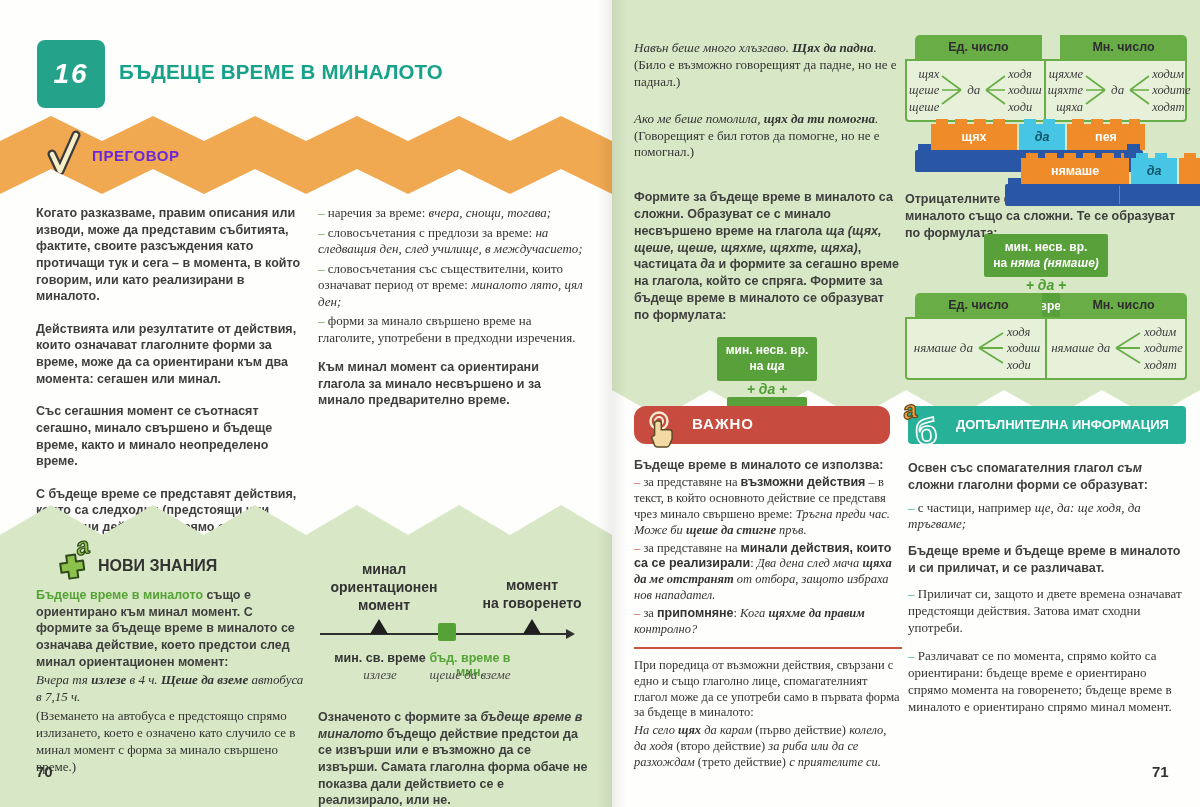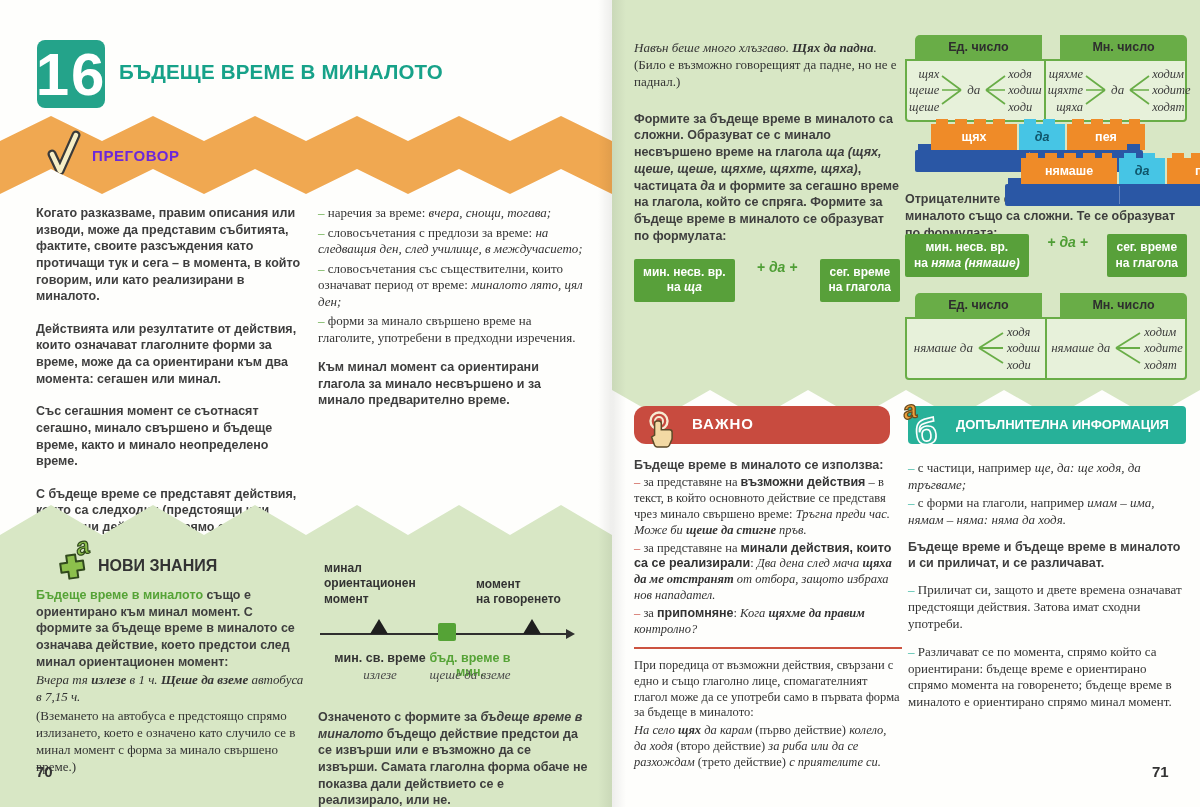--- a/index.html
+++ b/index.html
@@ -3,21 +3,21 @@
 <meta charset="utf-8">
 <style>
   html,body{margin:0;padding:0;background:#ffffff;}
   .spread{position:relative;width:1200px;height:807px;background:#fefefc;overflow:hidden;
           font-family:"Liberation Sans","DejaVu Sans",sans-serif;color:#3e3e3e;}
   .serif{font-family:"Liberation Serif","DejaVu Serif",serif;}
   
   .page-left{position:absolute;left:0;top:0;width:612px;height:807px;}
   .lesson-badge{position:absolute;left:37px;top:40px;width:68px;height:68px;background:#24a38a;border-radius:8px;
                 display:flex;align-items:center;justify-content:center;}
-  .lesson-number{font-size:60px;font-weight:bold;color:#fff;letter-spacing:2px;}
+  .lesson-number{font-size:28px;font-weight:bold;color:#fff;letter-spacing:2px;font-style:italic;}
   .page-title{position:absolute;left:119px;top:60px;font-size:20.5px;font-weight:bold;color:#17a289;letter-spacing:.2px;}
   .review-band{position:absolute;left:0;top:116px;width:612px;height:78px;background:#f0a851;
     clip-path:polygon(0 25px,51px 0,102px 25px,153px 0,204px 25px,255px 0,306px 25px,357px 0,408px 25px,459px 0,510px 25px,561px 0,612px 25px,612px 78px,561px 53px,510px 78px,459px 53px,408px 78px,357px 53px,306px 78px,255px 53px,204px 78px,153px 53px,102px 78px,51px 53px,0 78px);}
   .review-icon{position:absolute;left:44px;top:14px;}
   .review-label{position:absolute;left:92px;top:31px;font-size:15px;font-weight:bold;color:#6d28d9;letter-spacing:.6px;}
   .col1{position:absolute;left:36px;top:205px;width:268px;}
   .col1 p{margin:0 0 16px;font-size:12.5px;line-height:1.33;font-weight:bold;}
   .col2{position:absolute;left:318px;top:205px;width:270px;}
   .h-sans{font-size:12.5px;font-weight:bold;line-height:1.33;}
   .col2-heading{margin-bottom:13px;}
@@ -25,39 +25,39 @@
   .col2-footer{margin-top:13px;}
   .nk-section{position:absolute;left:0;top:505px;width:612px;height:302px;background:#d8e7c5;
     clip-path:polygon(0 30px,51px 0,102px 30px,153px 0,204px 30px,255px 0,306px 30px,357px 0,408px 30px,459px 0,510px 30px,561px 0,612px 30px,612px 302px,0 302px);}
   .nk-header{position:absolute;left:52px;top:30px;display:flex;align-items:flex-end;}
   .nk-label{font-size:16px;font-weight:bold;color:#333;margin-bottom:10px;}
   .nk-col1{position:absolute;left:36px;top:82px;width:268px;}
   .nk-intro{font-size:12.5px;line-height:1.33;font-weight:bold;}
   .nk-example,.nk-note{font-size:13px;line-height:1.3;color:#333;margin-top:2px;}
   .nk-col2{position:absolute;left:318px;top:52px;width:272px;}
   .timeline{position:relative;height:152px;}
-  .tl-label{position:absolute;font-size:12px;font-weight:bold;line-height:1.28;white-space:pre-line;color:#333;}
+  .tl-label{position:absolute;font-size:14px;font-weight:bold;text-align:center;line-height:1.28;white-space:pre-line;color:#333;}
   .tl-axis{position:absolute;left:2px;top:76px;width:246px;height:2px;background:#2f2f2f;}
   .tl-arrow{position:absolute;left:248px;top:71.5px;width:0;height:0;border-left:9px solid #2f2f2f;border-top:5.5px solid transparent;border-bottom:5.5px solid transparent;}
   .tl-tri{position:absolute;top:62px;width:0;height:0;border-left:9px solid transparent;border-right:9px solid transparent;border-bottom:15px solid #1f1f1f;}
   .tl-square{position:absolute;left:120px;top:66px;width:18px;height:18px;background:#55a336;border-radius:2px;}
   .tl-tense{position:absolute;top:94px;font-size:12.5px;font-weight:bold;text-align:center;color:#333;}
   .tl-word{position:absolute;top:110px;font-family:"Liberation Serif","DejaVu Serif",serif;font-style:italic;font-size:13px;text-align:center;color:#4a4a4a;}
   .nk-outro{font-size:12.5px;font-weight:bold;line-height:1.33;}
   .page-num{position:absolute;font-size:15px;font-weight:bold;color:#333;}
   
   .page-right{position:absolute;left:612px;top:0;width:588px;height:807px;}
   .rp-green{position:absolute;left:0;top:0;width:588px;height:418px;background:#d8e7c5;
     clip-path:polygon(0 0,588px 0,588px 390px,539px 418px,490px 390px,441px 418px,392px 390px,343px 418px,294px 390px,245px 418px,196px 390px,147px 418px,98px 390px,49px 418px,0 390px);}
   .rp-col1{position:absolute;left:22px;top:40px;width:266px;}
   .example{font-family:"Liberation Serif","DejaVu Serif",serif;font-size:13px;line-height:1.3;color:#333;}
   .ex-block1{margin-bottom:20px;}
   .ex-block2{margin-bottom:28px;}
   .forms-para{font-size:12.5px;font-weight:bold;line-height:1.34;}
-  .formula{display:flex;align-items:flex-start;justify-content:space-between;margin-top:14px;}
+  .formula{display:flex;align-items:center;justify-content:space-between;margin-top:14px;flex-direction:column;}
   .f-box{background:#58a03a;color:#fff;font-weight:bold;font-size:12px;text-align:center;padding:6px 9px;line-height:1.3;border-radius:2px;}
   .f-plus{color:#4f9e35;font-weight:bold;font-size:14px;font-style:italic;padding:0 5px;white-space:nowrap;}
   .rp-col2{position:absolute;left:293px;top:35px;width:282px;height:380px;}
   .vtable{position:absolute;left:0;right:0;}
   .t1{top:0;} .t2{top:258px;}
   .vt-head{display:flex;gap:18px;padding-left:10px;}
   .vt-hcell{flex:1;background:#69ad47;color:#2e2e2e;font-weight:bold;font-size:12.5px;text-align:center;padding:5px 0;}
   .vt-head .vt-hcell:first-child{border-top-left-radius:5px;}
   .vt-head .vt-hcell:last-child{border-top-right-radius:5px;}
   .vt-body{display:flex;border:2px solid #69ad47;background:#e7f1da;border-bottom-left-radius:4px;border-bottom-right-radius:4px;}
@@ -69,21 +69,21 @@
   .chev{margin:0 2px;flex:0 0 auto;}
   .lego{position:absolute;width:228px;height:53px;}
   .lego1{top:84px;left:10px;} .lego2{top:118px;left:100px;z-index:2;}
   .lego-bricks{position:absolute;left:16px;right:26px;top:5px;height:26px;display:flex;gap:2px;}
   .brick{position:relative;height:26px;display:flex;align-items:center;justify-content:center;color:#fff;font-weight:bold;font-size:12.5px;flex:0 0 auto;}
   .brick .studs{position:absolute;top:-5px;left:5px;right:5px;height:5px;}
   .brick.orange{background:#ef8b28;}
   .brick.orange .studs{background:repeating-linear-gradient(to right,#ef8b28 0 12px,transparent 12px 19px);}
   .brick.cyan{background:#46c5e5;color:#10566b;font-style:italic;}
   .brick.cyan .studs{background:repeating-linear-gradient(to right,#46c5e5 0 12px,transparent 12px 19px);}
-  .bw86{width:86px;} .bw46{width:46px;} .bw78{width:78px;justify-content:center;} .bw96{width:96px;}
+  .bw86{width:86px;} .bw46{width:46px;} .bw78{width:78px;justify-content:center;} .bw96{width:108px;}
   .lego-plate{position:absolute;left:0;right:0;bottom:0;height:22px;background:#2a57a5;border-radius:2px;}
   .lego-plate::before,.lego-plate::after{content:"";position:absolute;top:-6px;width:13px;height:6px;background:#2a57a5;}
   .lego-plate::before{left:3px;} .lego-plate::after{right:3px;}
   .plate-seam{position:absolute;left:50%;top:2px;bottom:2px;width:1px;background:rgba(255,255,255,.28);}
   .neg-para{position:absolute;left:0;right:0;top:156px;font-size:12.5px;font-weight:bold;line-height:1.34;}
   .formula2{position:absolute;left:0;right:0;top:199px;margin-top:0;}
   .imp-banner{position:absolute;left:22px;top:406px;width:256px;height:38px;background:#c84b3f;border-radius:12px;}
   .imp-label{position:absolute;left:58px;top:9px;color:#fff;font-weight:bold;font-size:15px;letter-spacing:1px;}
   .hand-icon{position:absolute;left:12px;top:4px;}
   .imp-content{position:absolute;left:22px;top:458px;width:268px;}
@@ -143,21 +143,21 @@
           <g transform="rotate(-8 14 34)">
             <path d="M9 28 h7 v-7 h9 v7 h7 v9 h-7 v7 h-9 v-7 h-7 z" fill="#8cc04c" stroke="#314a1d" stroke-width="2" stroke-linejoin="round"></path>
           </g>
           <text x="24" y="19" font-size="24" font-weight="bold" font-style="italic" fill="#8cc04c" stroke="#314a1d" stroke-width="1.2" transform="rotate(-14 32 12)">а</text>
         </svg>
         <span class="nk-label">НОВИ ЗНАНИЯ</span>
       </div>
 
       <div class="nk-col1">
         <div class="nk-intro"><span style="font-weight: 700; color: rgb(85, 163, 54);">Бъдеще време в миналото</span><span style="font-weight: 700;"> също е ориентирано към минал момент. С формите за бъдеще време в миналото се означава действие, което предстои след минал ориентационен момент:</span></div>
-        <div class="nk-example serif"><span style="font-style: italic;">Вчера тя </span><span style="font-weight: 700; font-style: italic;">излезе</span><span style="font-style: italic;"> в 1 ч.  </span><span style="font-weight: 700; font-style: italic;">Щеше да вземе</span><span style="font-style: italic;"> автобуса в 7,15 ч.</span></div>
+        <div class="nk-example serif"><span style="font-style: italic;">Вчера тя </span><span style="font-weight: 700; font-style: italic;">излезе</span><span style="font-style: italic;"> в 4 ч.  </span><span style="font-weight: 700; font-style: italic;">Щеше да вземе</span><span style="font-style: italic;"> автобуса в 7,15 ч.</span></div>
         <div class="nk-note serif">(Вземането на автобуса е предстоящо спрямо излизането, което е означено като случило се в минал момент с форма за минало свършено време.)</div>
       </div>
 
       <div class="nk-col2">
         <div class="timeline">
           <div class="tl-label" style="left:6px;top:4px;width:120px;">минал
 ориентационен
 момент</div>
           <div class="tl-label" style="left:158px;top:20px;width:112px;">момент
 на говоренето</div>
@@ -179,20 +179,24 @@
   </div>
 
   <div class="page-right">
     <div class="rp-green"></div>
 
     <div class="rp-col1">
       <div class="ex-block1">
         <div class="example"><span style="font-style: italic;">Навън беше много хлъзгаво. </span><span style="font-weight: 700; font-style: italic;">Щях да падна</span><span style="font-style: italic;">.</span></div>
         <div class="example">(Било е възможно говорещият да падне, но не е паднал.)</div>
       </div>
+      <div class="ex-block2">
+        <div class="example"><span style="font-style: italic;">Ако ме беше помолила, </span><span style="font-weight: 700; font-style: italic;">щях да ти помогна</span><span style="font-style: italic;">.</span></div>
+        <div class="example">(Говорещият е бил готов да помогне, но не е помогнал.)</div>
+      </div>
       <div class="forms-para"><span style="font-weight: 700;">Формите за бъдеще време в миналото са сложни. Образуват се с минало несвършено време на глагола </span><span style="font-weight: 700; font-style: italic;">ща (щях, щеше, щеше, щяхме, щяхте, щяха)</span><span style="font-weight: 700;">, частицата </span><span style="font-weight: 700; font-style: italic;">да</span><span style="font-weight: 700;"> и формите за сегашно време на глагола, който се спряга. Формите за бъдеще време в миналото се образуват по формулата:</span></div>
       <div class="formula">
         <div class="f-box">
           <div>мин. несв. вр.</div>
           <div><span>на </span><i>ща</i></div>
         </div>
         <div class="f-plus">+ да +</div>
         <div class="f-box">
           <div>сег. време</div>
           <div>на глагола</div>
@@ -356,22 +360,22 @@
 
     <div class="add-banner">
       <svg class="ab-icon" width="54" height="60" viewBox="0 0 54 60">
         <text x="3" y="24" font-size="25" font-weight="bold" font-style="italic" fill="#f0a23c" stroke="#6b4c1e" stroke-width="1.3" transform="rotate(-12 12 16)">а</text>
         <text x="15" y="50" font-size="36" font-weight="bold" fill="#2fb49c" stroke="#ffffff" stroke-width="1.6" transform="rotate(-6 28 38)">б</text>
       </svg>
       <span class="add-label">ДОПЪЛНИТЕЛНА ИНФОРМАЦИЯ</span>
     </div>
 
     <div class="add-content">
+      <div class="add-heading"><span style="font-weight: 700;">Освен със спомагателния глагол </span><span style="font-weight: 700; font-style: italic;">съм</span><span style="font-weight: 700;"> сложни глаголни форми се образуват:</span></div>
       <div class="add-bullet"><span style="color: rgb(39, 177, 153);">– </span><span>с частици, например </span><span style="font-style: italic;">ще, да: ще ходя, да тръгваме;</span></div>
-      <div class="add-bullet"><span style="color: rgb(39, 177, 153);">– </span><span>с форми на глаголи, например </span><span style="font-style: italic;">имам – има, нямам – няма: няма да ходя.</span></div>
       <div class="add-heading2">Бъдеще време и бъдеще време в миналото и си приличат, и се различават.</div>
       <div class="add-para"><span style="color: rgb(39, 177, 153);">– </span><span>Приличат си, защото и двете времена означават предстоящи действия. Затова имат сходни употреби.</span></div>
       <div class="add-para"><span style="color: rgb(39, 177, 153);">– </span><span>Различават се по момента, спрямо който са ориентирани: бъдеще време е ориентирано спрямо момента на говоренето; бъдеще време в миналото е ориентирано спрямо минал момент.</span></div>
     </div>
 
     <div class="page-num" style="left:540px;top:763px;">71</div>
   </div>
 
   <div class="gutter"></div>
 </div>

